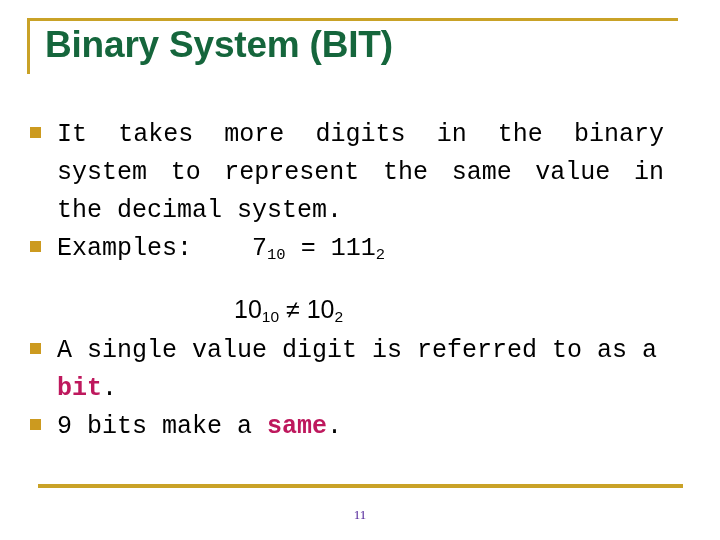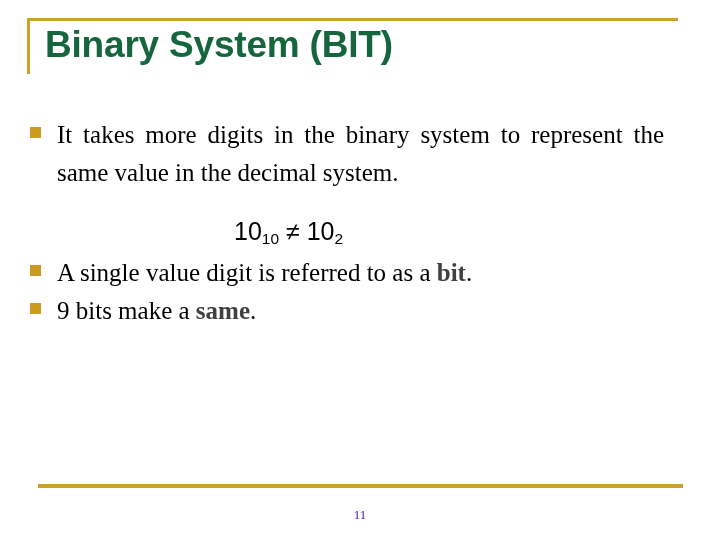--- a/index.html
+++ b/index.html
@@ -74,21 +74,21 @@
   }
   .bullet-marker {
     position: absolute;
     left: 2px;
     top: 11px;
     width: 11px;
     height: 11px;
     background: #cc9a1f;
   }
   .bullet-text {
-    font-family: Liberation Serif, serif;
+    font-family: Liberation Mono, monospace;
     font-size: 25px;
     line-height: 38px;
     color: #000000;
     margin: 0;
   }
   .justified {
     text-align: justify;
     text-align-last: left;
     width: 607px;
   }
@@ -108,21 +108,21 @@
   }
 
   sub {
     font-size: 0.62em;
     vertical-align: baseline;
     position: relative;
     bottom: -0.28em;
   }
 
   .kw {
-    color: #404040;
+    color: #be185d;
     font-weight: bold;
   }
 
   
   .rule-bottom {
     position: absolute;
     left: 38px;
     top: 484px;
     width: 645px;
     height: 4px;
@@ -150,20 +150,24 @@
     <h1 class="slide-title">Binary System (BIT)</h1>
   </div>
 
   <div class="body-area">
 
     <div class="bullet-row">
       <span class="bullet-marker"></span>
       <p class="bullet-text justified">It takes more digits in the binary system to represent the same value in the decimal system.</p>
     </div>
 
+    <div class="bullet-row">
+      <span class="bullet-marker"></span>
+      <p class="bullet-text"><span>Examples:</span><span style="display:inline-block;width:60px"></span><span>7</span><sub>10</sub>&nbsp;<span>=</span>&nbsp;<span>111</span><sub>2</sub></p>
+    </div>
 
     <p class="example-line example-indent"><span>10</span><sub>10</sub>&nbsp;<span>≠</span>&nbsp;<span>10</span><sub>2</sub></p>
 
     <div class="bullet-row">
       <span class="bullet-marker"></span>
       <p class="bullet-text"><span>A single value digit is referred to as a </span><span class="kw">bit</span><span>.</span></p>
     </div>
 
     <div class="bullet-row">
       <span class="bullet-marker"></span>

